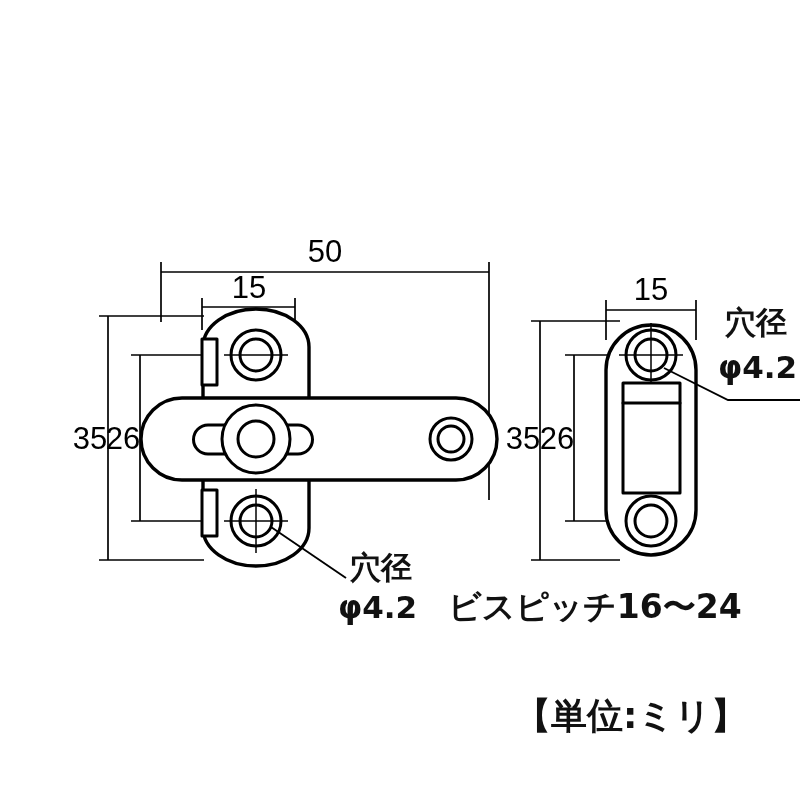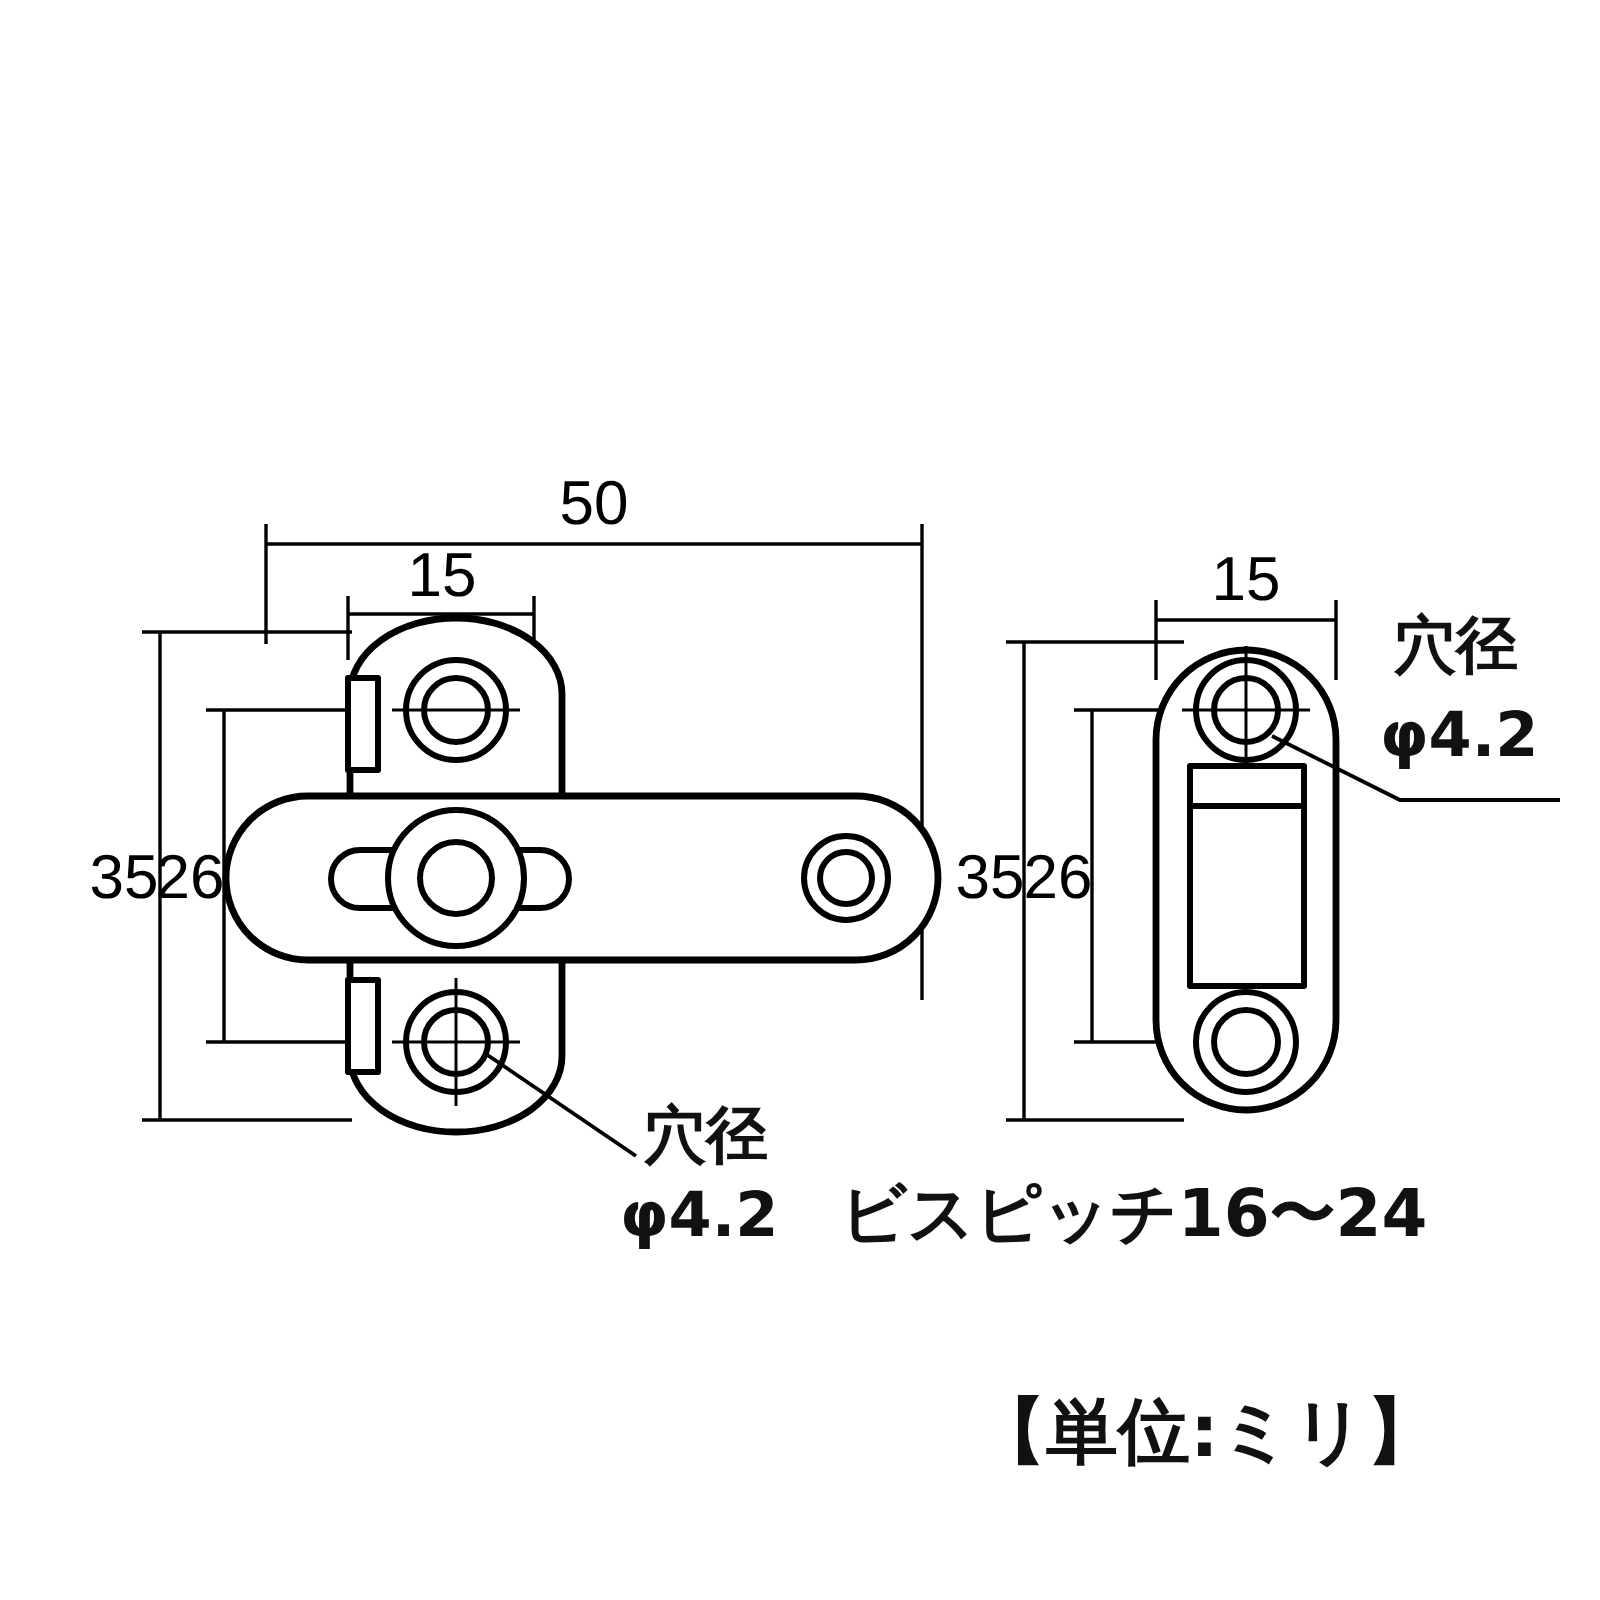--- a/index.html
+++ b/index.html
@@ -14,20 +14,21 @@
     font-family: "Liberation Sans", "DejaVu Sans", sans-serif;
     overflow: hidden;
     position: relative;
   }
   #drawing-root {
     position: absolute;
     top: 0;
     left: 0;
     width: 724px;
     height: 800px;
+    padding-left: 28px;
   }
   svg.drawing-canvas {
     display: block;
     width: 800px;
     height: 800px;
   }
   .part-outline {
     fill: #ffffff;
     stroke: #000000;
     stroke-width: 3.4;

